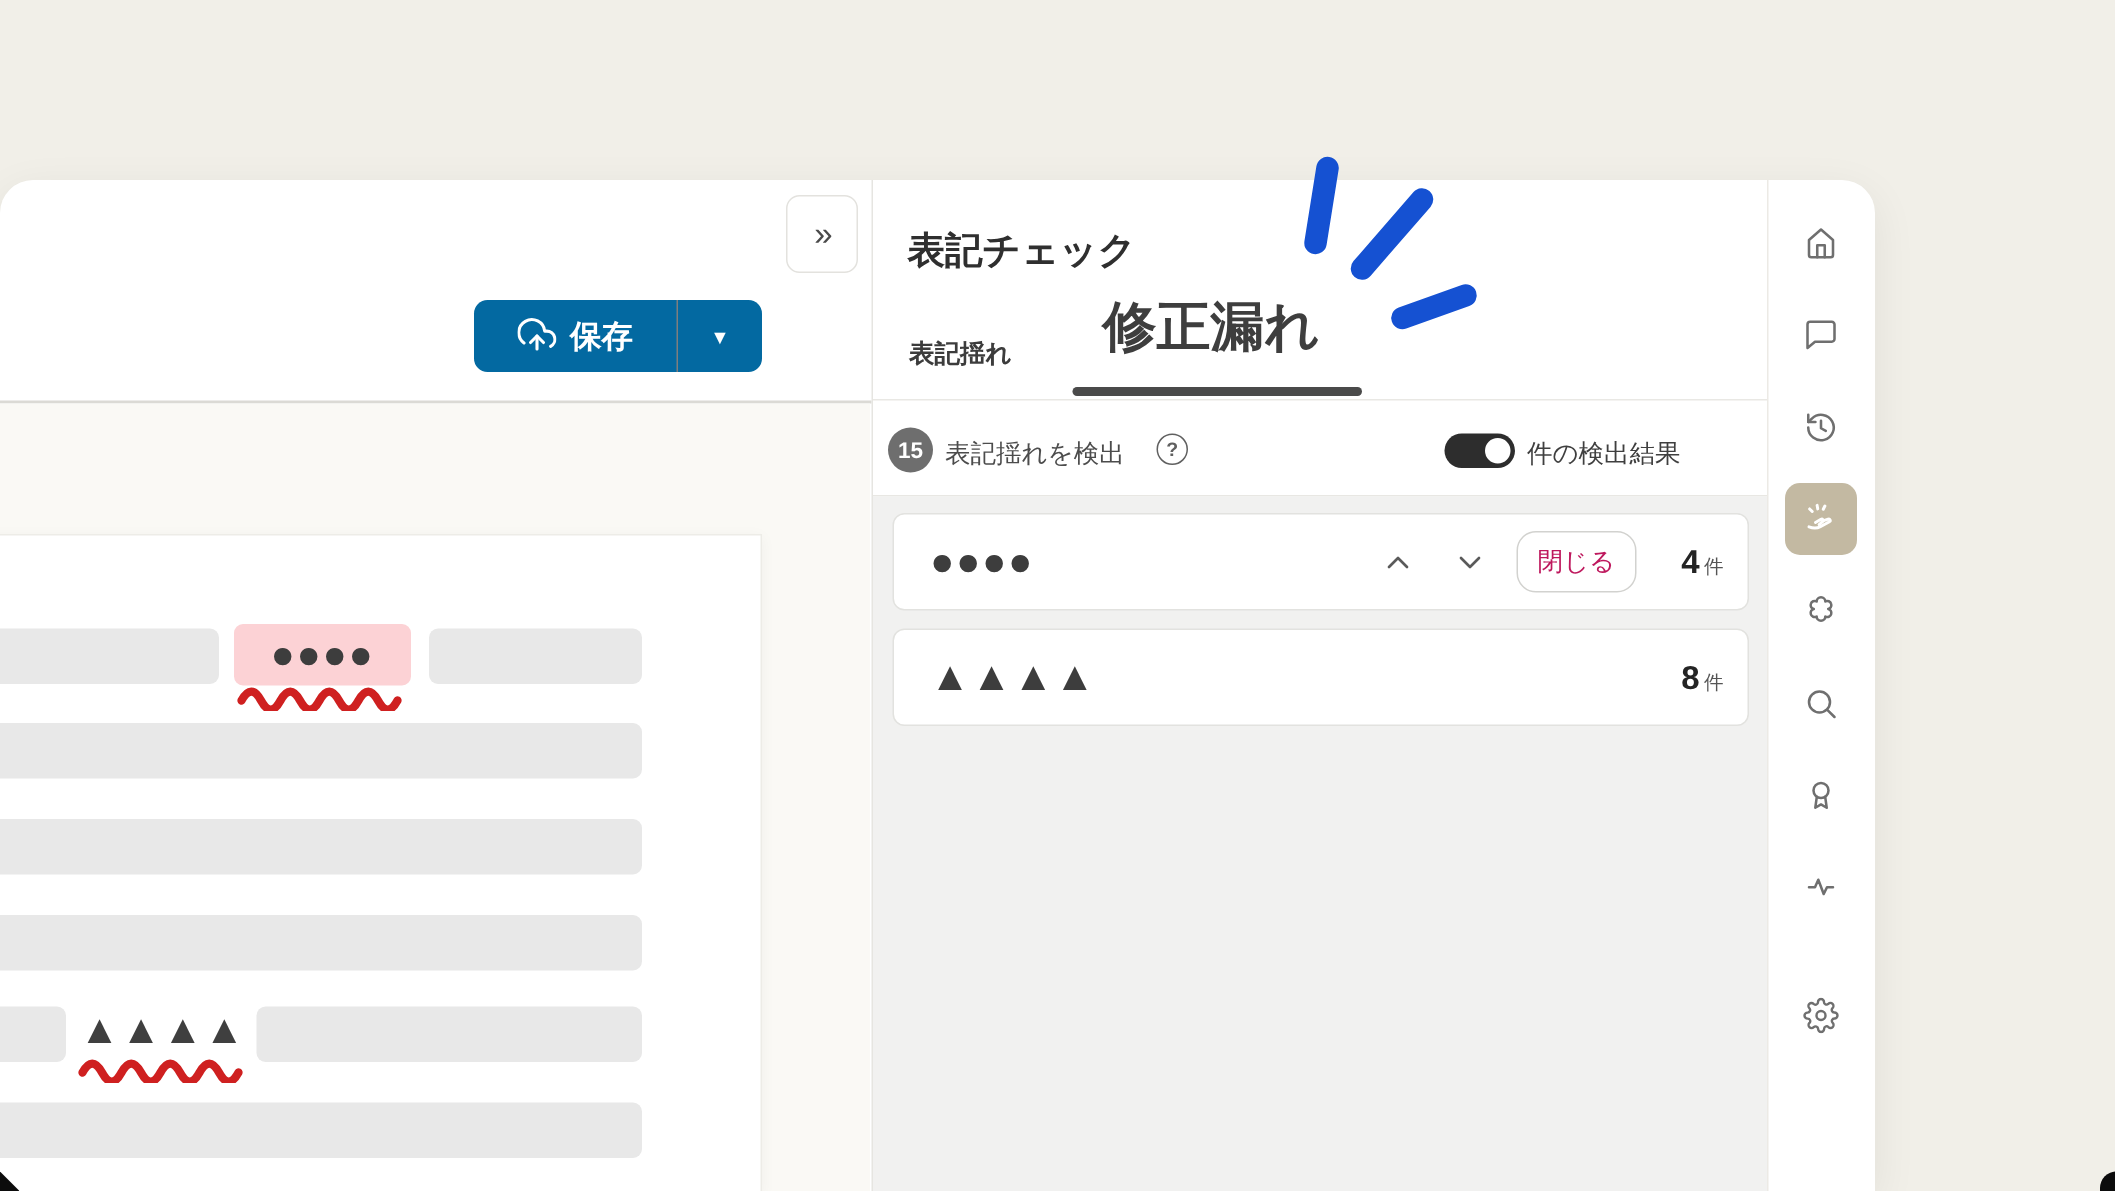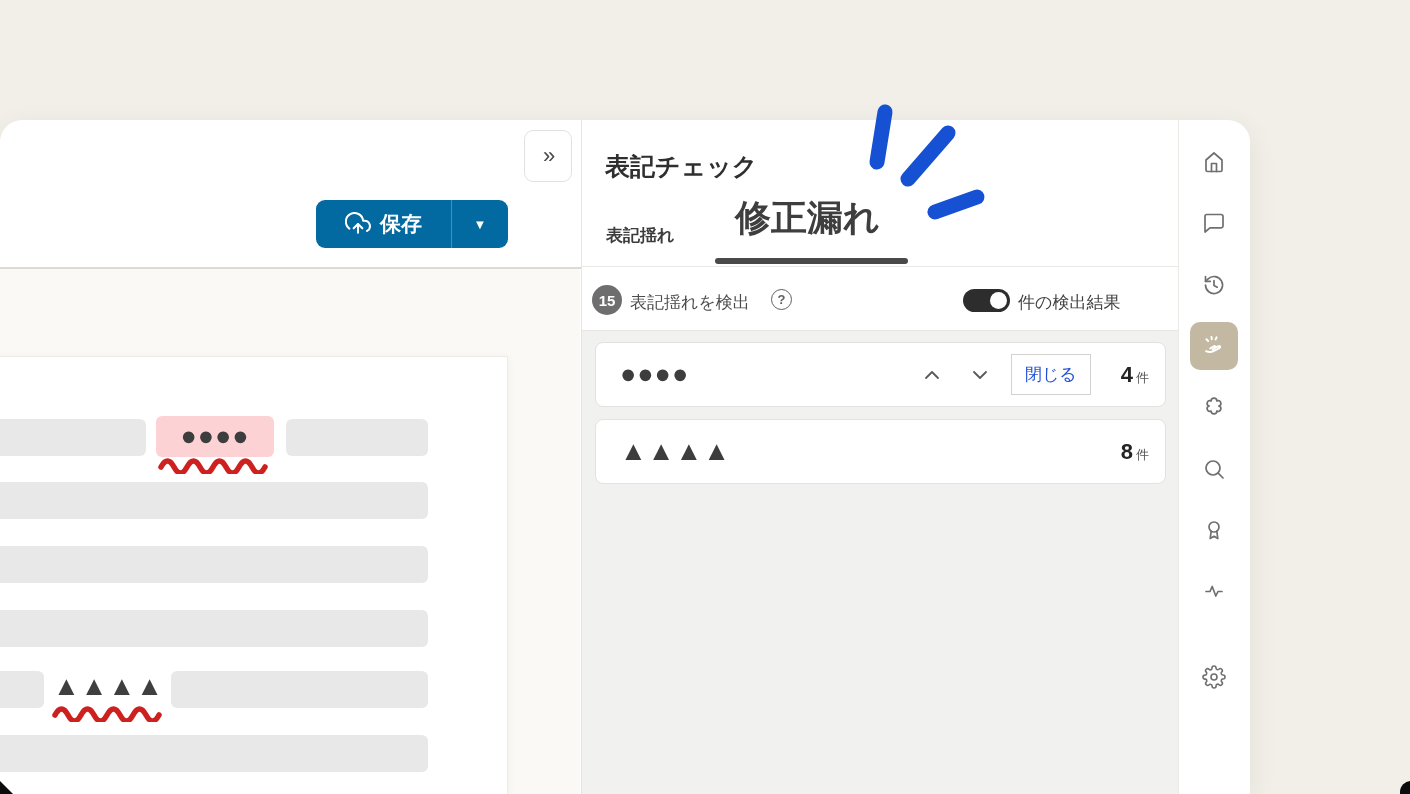--- a/index.html
+++ b/index.html
@@ -52,21 +52,21 @@
   .toggle-label { position:absolute; left:1018px; top:171px; font-size:17px; color:#3f3f3f; }
   .results-border { position:absolute; left:582px; top:210px; width:596px; height:1px; background:#e8e7e3; }
   .panel-gray { position:absolute; left:582px; top:211px; width:596px; height:463px; background:#f1f1f0; }
   .result-card { position:absolute; left:13px; width:571px; height:65px; background:#fff;
     border:1px solid #e2e2df; border-radius:8px; display:flex; align-items:center;
     padding:0 16px 0 24px; cursor:pointer; }
   .card-token { font-size:27px; color:#3d3d3d; letter-spacing:1px; line-height:1; }
   .card-spacer { flex:1; }
   .chev-btn { width:26px; height:26px; display:flex; align-items:center; justify-content:center; cursor:pointer; }
   .close-btn { margin-left:18px; padding:8px 13px; background:#fff; border:1px solid #d2d2cf;
-    border-radius:0; font-size:17px; color:#1d4ed8; cursor:pointer; }
+    border-radius:13px; font-size:17px; color:#be185d; cursor:pointer; }
   .card-count { margin-left:30px; display:flex; align-items:baseline; gap:3px; }
   .card-count .num { font-size:22px; font-weight:bold; color:#242424; }
   .card-count .unit { font-size:13px; color:#555; }
 
   
   .sidebar-divider { position:absolute; left:1178px; top:0; width:1px; height:674px; background:#eceae5; }
   .side-icon { position:absolute; left:1202px; width:24px; height:24px; cursor:pointer; }
   .active-tile { position:absolute; left:1190px; top:202px; width:48px; height:48px; border-radius:10px;
     background:#c3b9a2; display:flex; align-items:center; justify-content:center; cursor:pointer; }
 

